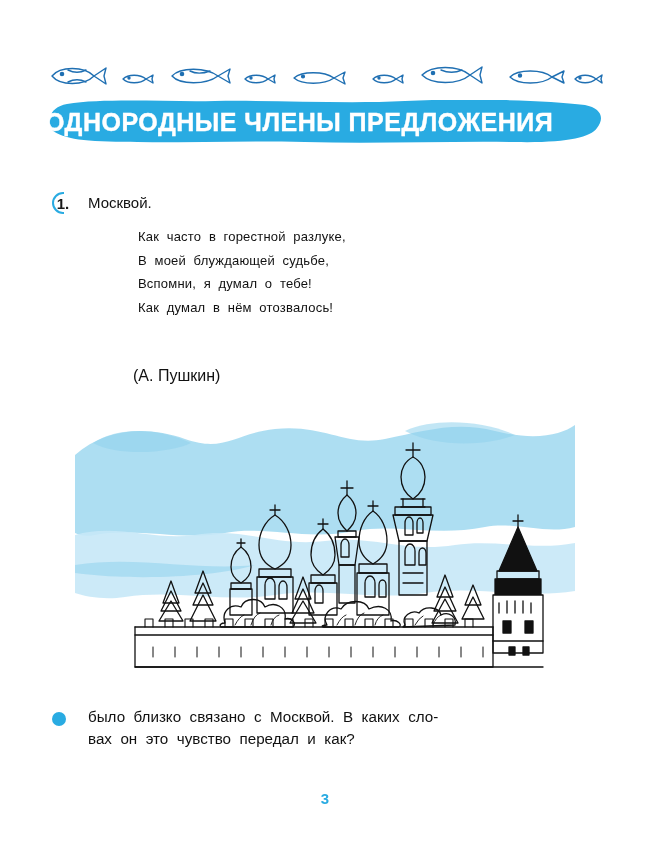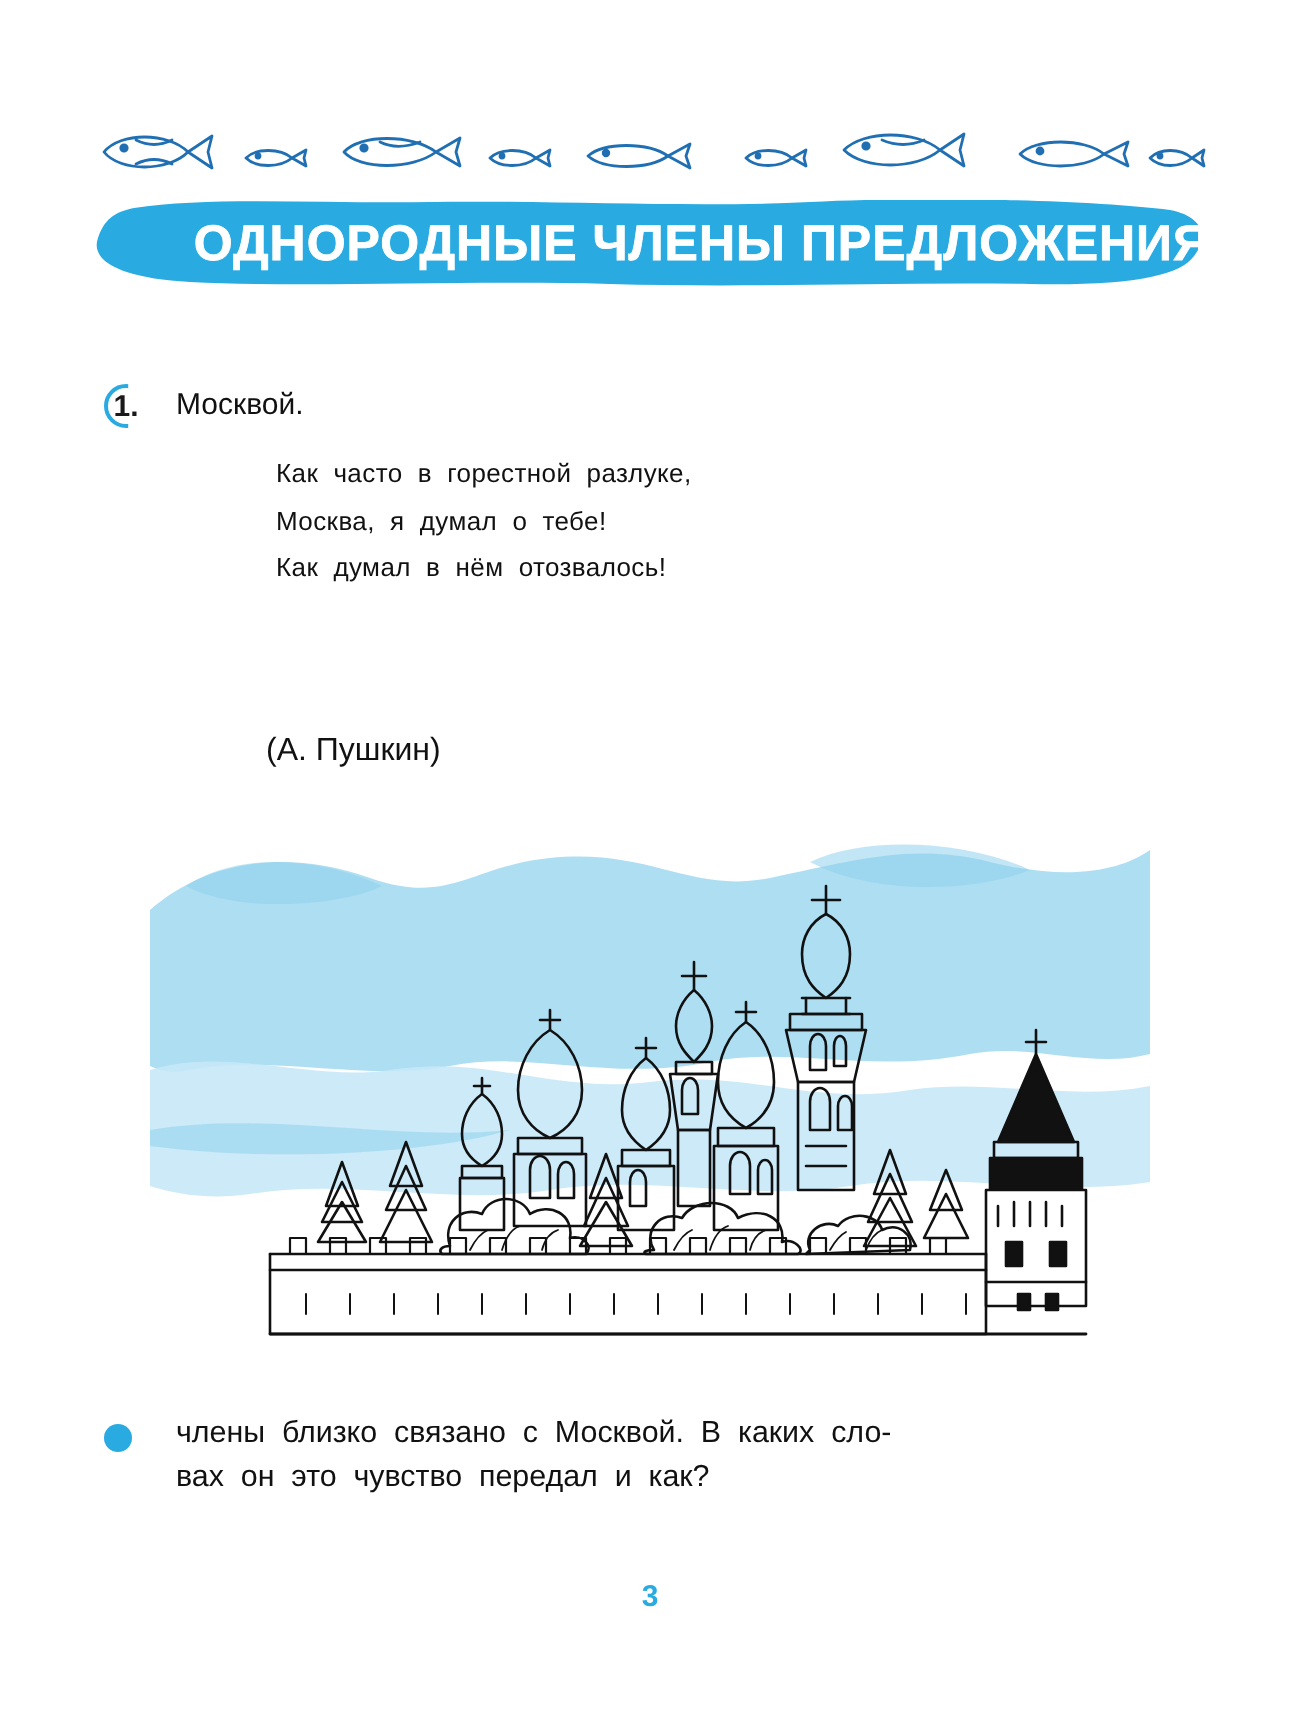--- a/index.html
+++ b/index.html
@@ -43,21 +43,21 @@
     left: 0; top: 0;
     width: 100%; height: 100%;
   }
   .banner-title {
     position: absolute;
     left: 0;
     top: 0;
     width: 100%;
     height: 44px;
     line-height: 44px;
-    text-align: right;
+    text-align: left;
     color: #ffffff;
     font-size: 25px;
     font-weight: bold;
     letter-spacing: 0.5px;
     white-space: nowrap;
     text-transform: uppercase;
     -webkit-text-stroke: 0.4px #ffffff;
   }
 
   
@@ -242,21 +242,22 @@
   </div>
 
   <div class="ex-num-wrap">
     <div class="ex-num-circle"></div>
     <div class="ex-num">1.</div>
   </div>
   <div class="ex-instruction">Москвой.</div>
 
   <div class="poem">
     <div>Как  часто  в  горестной  разлуке,</div>
-    <div>Москва,  я  думал  о  тебе!</div>
+    <div>В  моей  блуждающей  судьбе,</div>
+    <div>Вспомни,  я  думал  о  тебе!</div>
     <div>Как  думал  в  нём  отозвалось!</div>
   </div>
   <div class="poem-author">(А.  Пушкин)</div>
 
   <div class="illustration">
     <svg width="500" height="290" viewBox="0 0 500 290" xmlns="http://www.w3.org/2000/svg">
       <defs>
         <clipPath id="frame">
           <rect x="0" y="0" width="500" height="290"></rect>
         </clipPath>
@@ -405,18 +406,18 @@
           </g>
 
           <path d="M60 272 L468 272" stroke-width="1.4"></path>
         </g>
       </g>
     </svg>
   </div>
 
   <div class="bullet"></div>
   <div class="task-text">
-    <div class="task-line">члены  близко  связано  с  Москвой.  В  каких  сло-</div>
+    <div class="task-line">было  близко  связано  с  Москвой.  В  каких  сло-</div>
     <div class="task-line">вах  он  это  чувство  передал  и  как?</div>
   </div>
 
   <div class="page-number">3</div>
 </div>
 
 </body></html>

